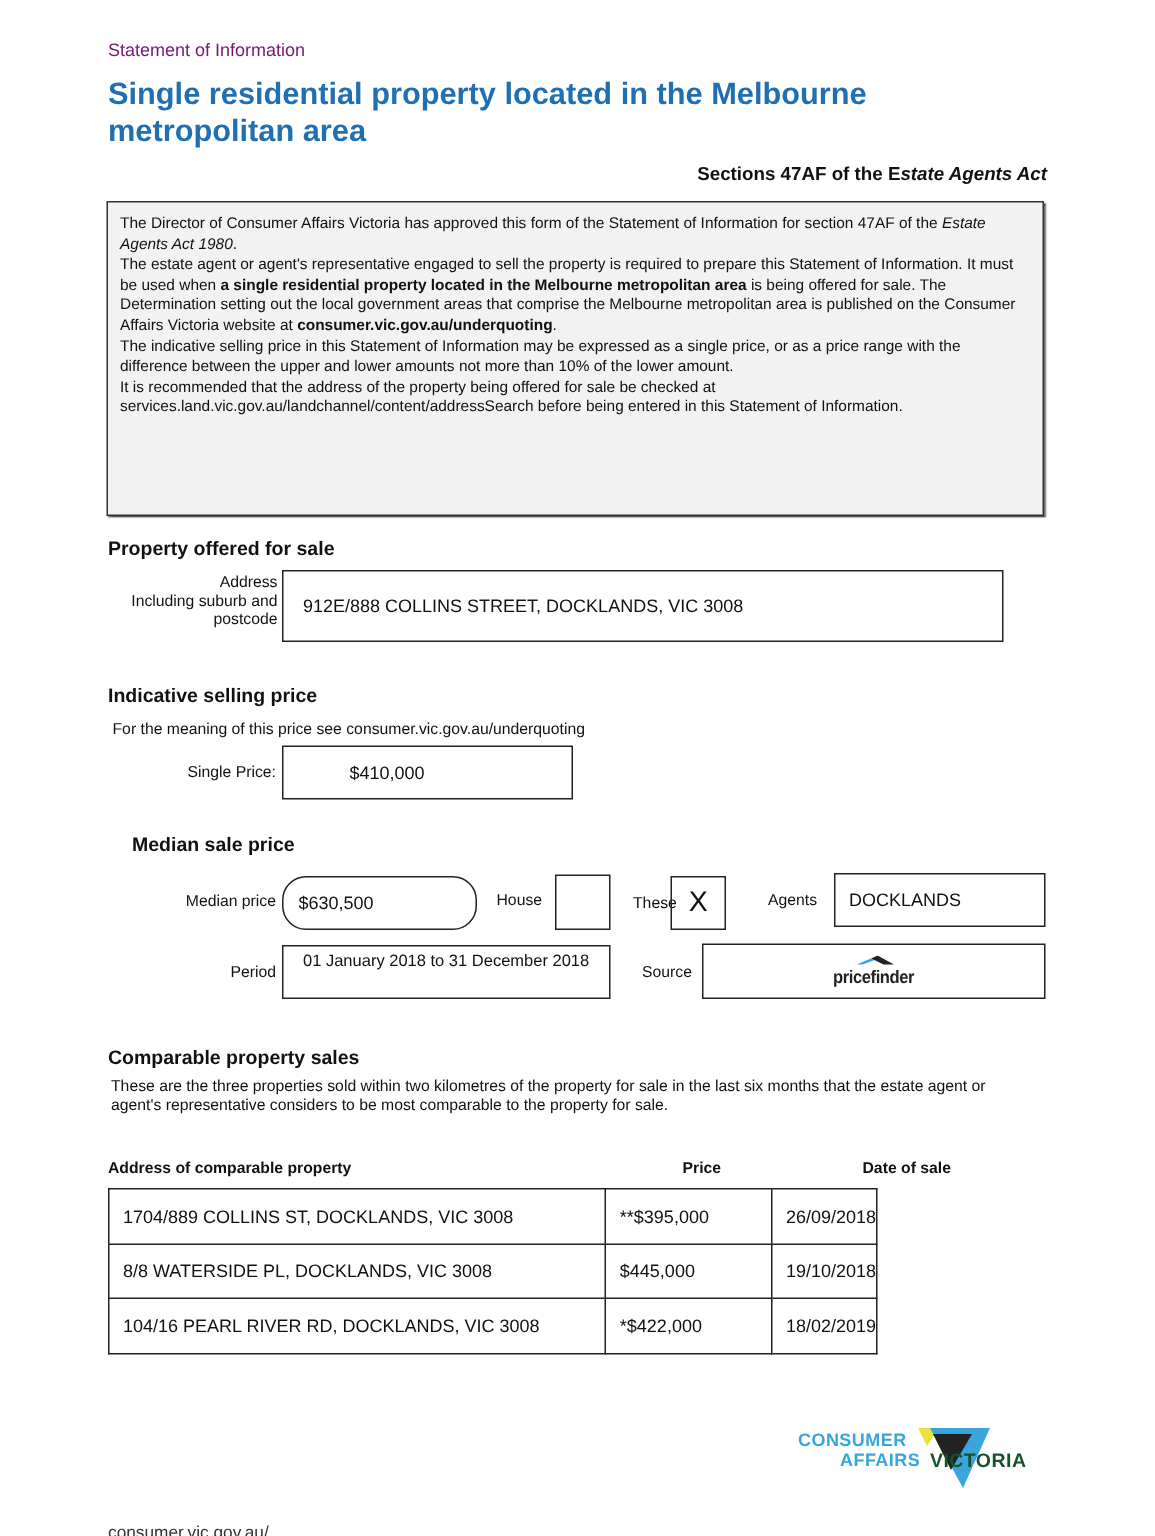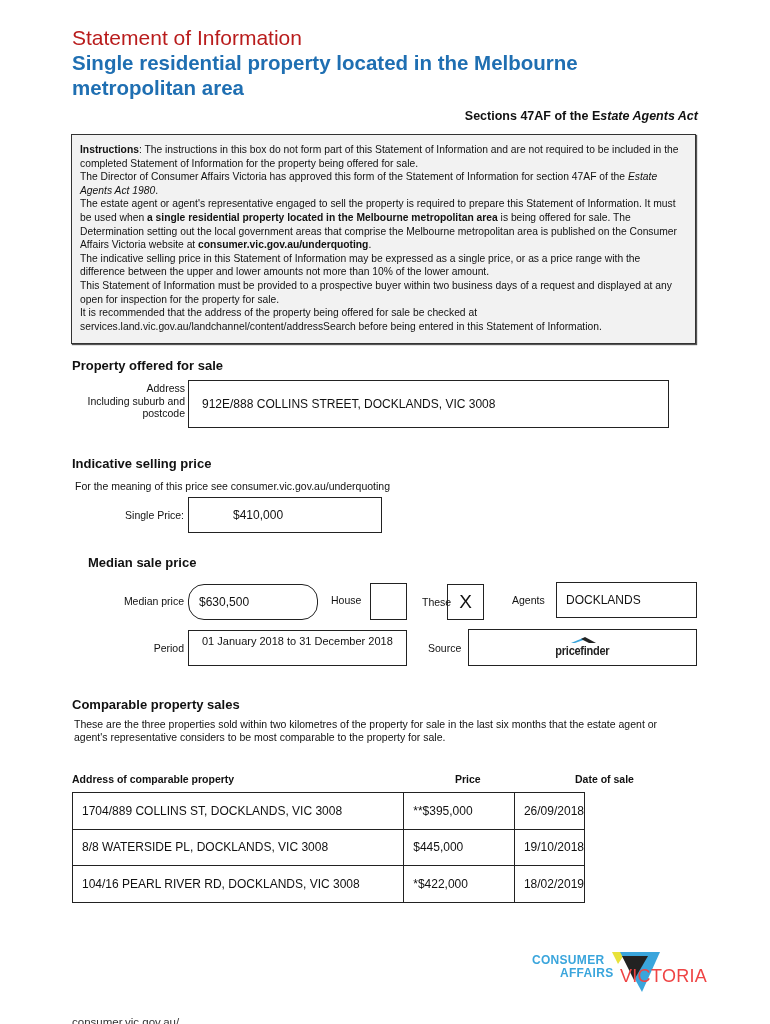--- a/index.html
+++ b/index.html
@@ -1,19 +1,19 @@
 <!DOCTYPE html>
 <html><head>
   <meta charset="utf-8">
   <style>
     * { box-sizing: border-box; margin: 0; padding: 0; }
     html, body { width: 770px; height: 1024px; background: #ffffff; }
     body { position: relative; font-family: "Liberation Sans", sans-serif; color: #111; overflow: hidden; }
     .abs { position: absolute; }
-    .title-small { left: 72px; top: 26px; font-size: 21px; color: #b91c1c; font-weight: normal; }
+    .title-small { left: 72px; top: 26px; font-size: 12px; color: #701a75; font-weight: normal; }
     .title-main { left: 72px; top: 50px; font-size: 20.5px; color: #1f6fb2; font-weight: bold; line-height: 25px; width: 620px; }
     .sections { right: 72px; top: 109px; font-size: 12.5px; font-weight: bold; }
     .sections i { font-style: italic; }
     .instructions {
       left: 71px; top: 134px; width: 625px; height: 210px;
       background: #f2f2f2; border: 1px solid #333;
       box-shadow: 1px 1px 1px #555;
       padding: 8px 8px 6px 8px;
       font-size: 10.3px; line-height: 13.6px; color: #111;
     }
@@ -31,25 +31,23 @@
     .footer-url { left: 72px; top: 980px; font-size: 11.5px; color: #333; margin-top: 36px; }
   </style>
 </head>
 <body>
 
 <div class="abs title-small">Statement of Information</div>
 <div class="abs title-main">Single residential property located in the Melbourne metropolitan area</div>
 <div class="abs sections"><span>Sections 47AF of the E</span><i>state Agents Act</i></div>
 
 <div class="abs instructions">
-  <p><b>Instructions</b><span>: The instructions in this box do not form part of this Statement of Information and are not required to be included in the completed Statement of Information for the property being offered for sale.</span></p>
   <p><span>The Director of Consumer Affairs Victoria has approved this form of the Statement of Information for section 47AF of the </span><i>Estate Agents Act 1980</i><span>.</span></p>
   <p><span>The estate agent or agent's representative engaged to sell the property is required to prepare this Statement of Information. It must be used when </span><b>a single residential property located in the Melbourne metropolitan area</b><span> is being offered for sale. The Determination setting out the local government areas that comprise the Melbourne metropolitan area is published on the Consumer Affairs Victoria website at </span><b>consumer.vic.gov.au/underquoting</b><span>.</span></p>
   <p>The indicative selling price in this Statement of Information may be expressed as a single price, or as a price range with the difference between the upper and lower amounts not more than 10% of the lower amount.</p>
-  <p>This Statement of Information must be provided to a prospective buyer within two business days of a request and displayed at any open for inspection for the property for sale.</p>
   <p>It is recommended that the address of the property being offered for sale be checked at services.land.vic.gov.au/landchannel/content/addressSearch before being entered in this Statement of Information.</p>
 </div>
 
 <div class="abs h2" style="top:358px;">Property offered for sale</div>
 <div class="abs label-right" style="left:70px; top:382px; width:115px;">
   <div>Address</div>
   <div>Including suburb and</div>
   <div>postcode</div>
 </div>
 <div class="abs field" style="left:188px; top:380px; width:481px; height:48px; padding-left:13px;">
@@ -118,14 +116,14 @@
 <div class="abs footer-url">consumer.vic.gov.au/</div>
 
 <div class="abs" style="left:530px; top:950px; width:165px; height:45px;">
   <svg width="165" height="45" viewBox="0 0 165 45" style="position:absolute; left:0; top:0;">
     <polygon points="82,2 96,2 88,14" fill="#e8e23a"></polygon>
     <polygon points="90,2 130,2 112,42" fill="#3aa5dc"></polygon>
     <polygon points="92,6 118,6 104,30" fill="#222"></polygon>
   </svg>
   <div style="position:absolute; left:2px; top:3px; font-size:12px; font-weight:bold; color:#3aa5dc; letter-spacing:0.3px;">CONSUMER</div>
   <div style="position:absolute; left:30px; top:16px; font-size:12px; font-weight:bold; color:#3aa5dc; letter-spacing:0.3px;">AFFAIRS</div>
-  <div style="position:absolute; left:90px; top:16px; font-size:18px; font-weight:normal; color:#ef4444; letter-spacing:0.3px;">VICTORIA</div>
+  <div style="position:absolute; left:90px; top:16px; font-size:13px; font-weight:bold; color:#14532d; letter-spacing:0.3px;">VICTORIA</div>
 </div>
 
 </body></html>

